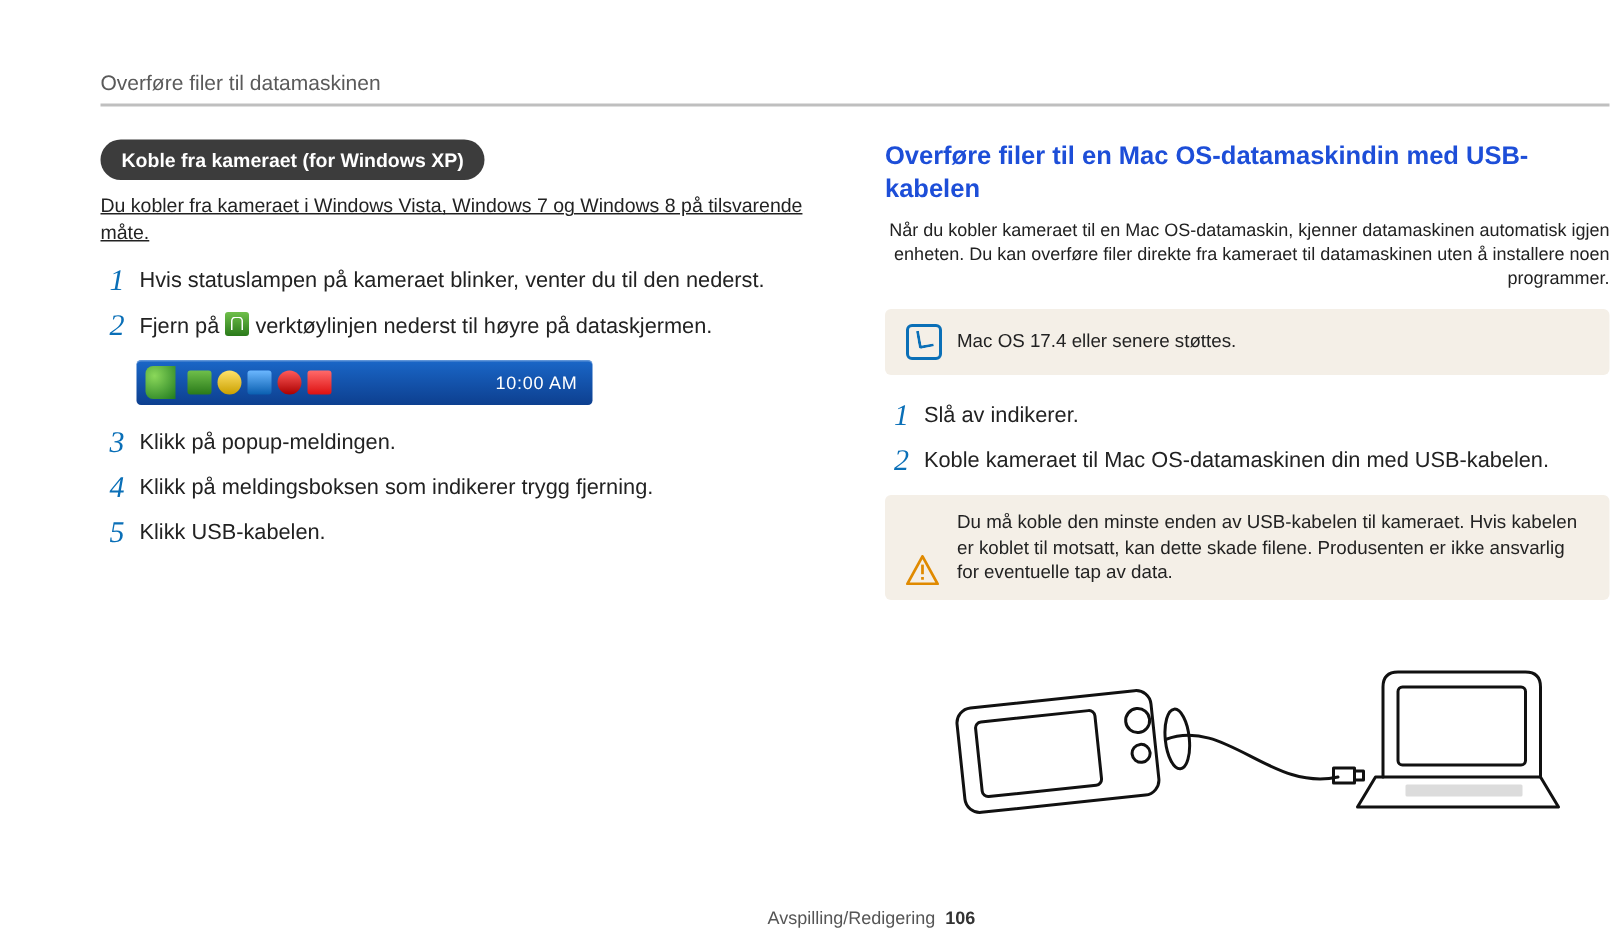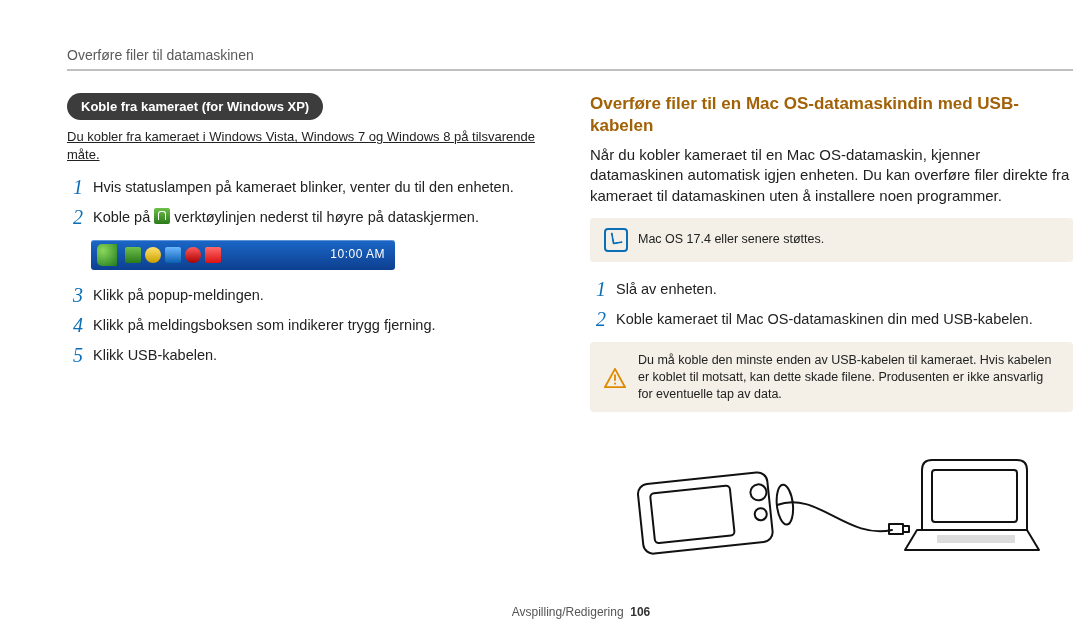--- a/index.html
+++ b/index.html
@@ -136,29 +136,30 @@
   .tb-y { background: linear-gradient(#ffe26a, #caa000); border-radius: 50%; }
   .tb-b { background: linear-gradient(#6bb7ff, #0a5fb0); }
   .tb-r { background: linear-gradient(#ff5a5a, #a00); border-radius: 50%; }
   .tb-p { background: linear-gradient(#ff6a6a, #d11); }
   .tb-clock {
     color: #fff;
     font-size: 12px;
     letter-spacing: 0.5px;
   }
   .h2 {
-    color: #a16207;
+    color: #1d4ed8;
     font-weight: 700;
     font-size: 17px;
     line-height: 1.3;
     margin-bottom: 8px;
   }
   .para {
-    font-size: 15px;
+    font-size: 12px;
     margin-bottom: 12px;
+    text-align: right;
   }
   .note-box {
     background: #f4efe7;
     border-radius: 4px;
     padding: 10px 14px;
     display: flex;
     gap: 10px;
     align-items: center;
     margin: 0 0 16px 0;
   }
@@ -184,21 +185,21 @@
   .note-text, .warn-text {
     font-size: 12.5px;
     line-height: 1.35;
   }
   .warn-box {
     background: #f4efe7;
     border-radius: 4px;
     padding: 10px 14px;
     display: flex;
     gap: 12px;
-    align-items: center;
+    align-items: flex-end;
     margin: 6px 0 18px 0;
   }
   .warn-icon {
     width: 22px;
     height: 20px;
     flex-shrink: 0;
     position: relative;
     margin-top: 2px;
   }
   .warn-icon svg {
@@ -237,26 +238,26 @@
 
   <div class="cols">
 
     <div class="col">
       <span class="pill">Koble fra kameraet (for Windows XP)</span>
       <div class="intro">Du kobler fra kameraet i Windows Vista, Windows 7 og Windows 8 på tilsvarende måte.</div>
 
       <ol class="steps">
         <li>
           <span class="stepnum">1</span>
-          <span class="steptext">Hvis statuslampen på kameraet blinker, venter du til den enheten.</span>
+          <span class="steptext">Hvis statuslampen på kameraet blinker, venter du til den nederst.</span>
         </li>
         <li>
           <span class="stepnum">2</span>
           <span class="steptext">
-            <span>Koble på </span>
+            <span>Fjern på </span>
             <span class="inline-icon"></span>
             <span> verktøylinjen nederst til høyre på dataskjermen.</span>
           </span>
         </li>
       </ol>
 
       <div class="taskbar">
         <div class="tb-icons">
           <div class="tb-start"></div>
           <div class="tb-icon tb-g"></div>
@@ -289,21 +290,21 @@
       <div class="para">Når du kobler kameraet til en Mac OS-datamaskin, kjenner datamaskinen automatisk igjen enheten. Du kan overføre filer direkte fra kameraet til datamaskinen uten å installere noen programmer.</div>
 
       <div class="note-box">
         <span class="note-icon"></span>
         <span class="note-text">Mac OS 17.4 eller senere støttes.</span>
       </div>
 
       <ol class="steps">
         <li>
           <span class="stepnum">1</span>
-          <span class="steptext">Slå av enheten.</span>
+          <span class="steptext">Slå av indikerer.</span>
         </li>
         <li>
           <span class="stepnum">2</span>
           <span class="steptext">Koble kameraet til Mac OS-datamaskinen din med USB-kabelen.</span>
         </li>
       </ol>
 
       <div class="warn-box">
         <span class="warn-icon">
           <svg viewBox="0 0 24 22">

